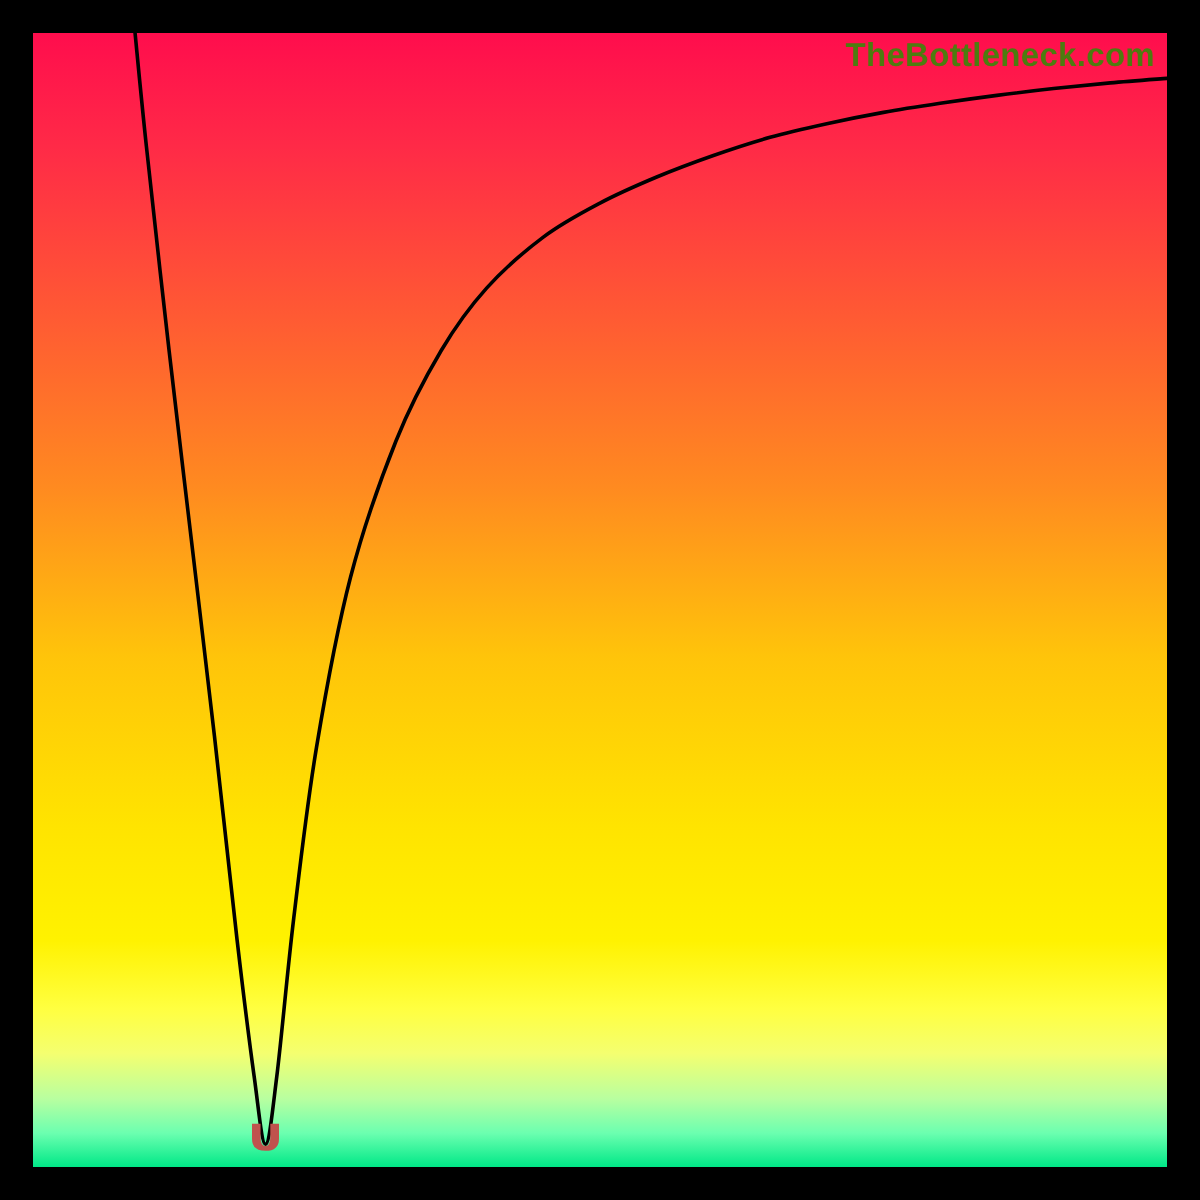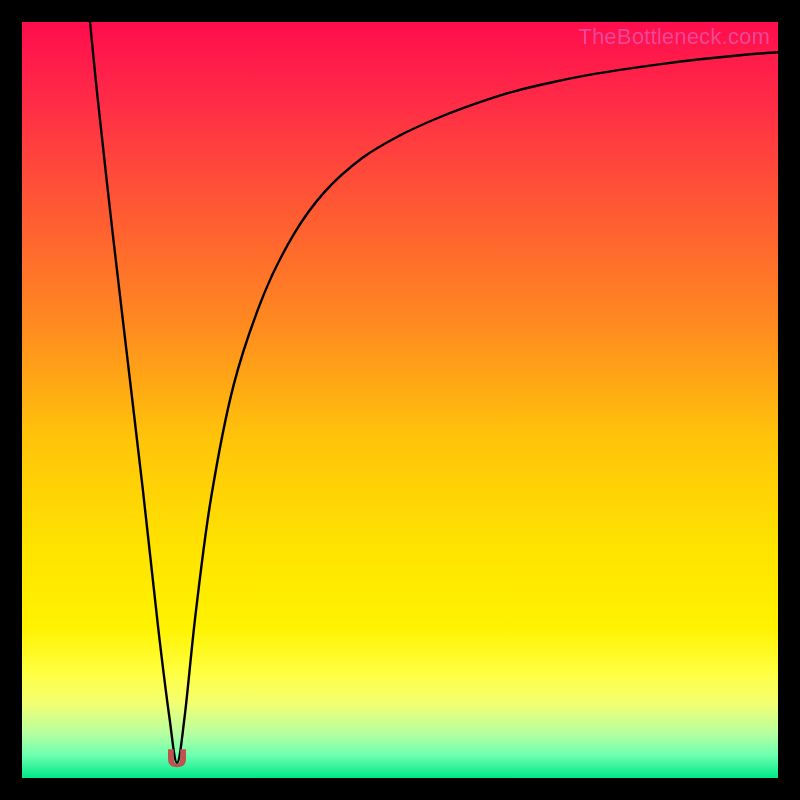--- a/index.html
+++ b/index.html
@@ -23,23 +23,23 @@
     position: absolute;
     left: 0;
     top: 0;
     width: 756px;
     height: 756px;
   }
   .watermark {
     position: absolute;
     top: 2px;
     right: 8px;
-    color: #ec4899;
+    color: #4d7c0f;
     font-size: 22px;
-    font-weight: 400;
+    font-weight: 700;
     letter-spacing: 0.2px;
     user-select: none;
   }
 </style>
 </head>
 <body>
 
 <div class="frame">
   <svg class="plot" viewBox="0 0 756 756" preserveAspectRatio="none">
     <defs>

